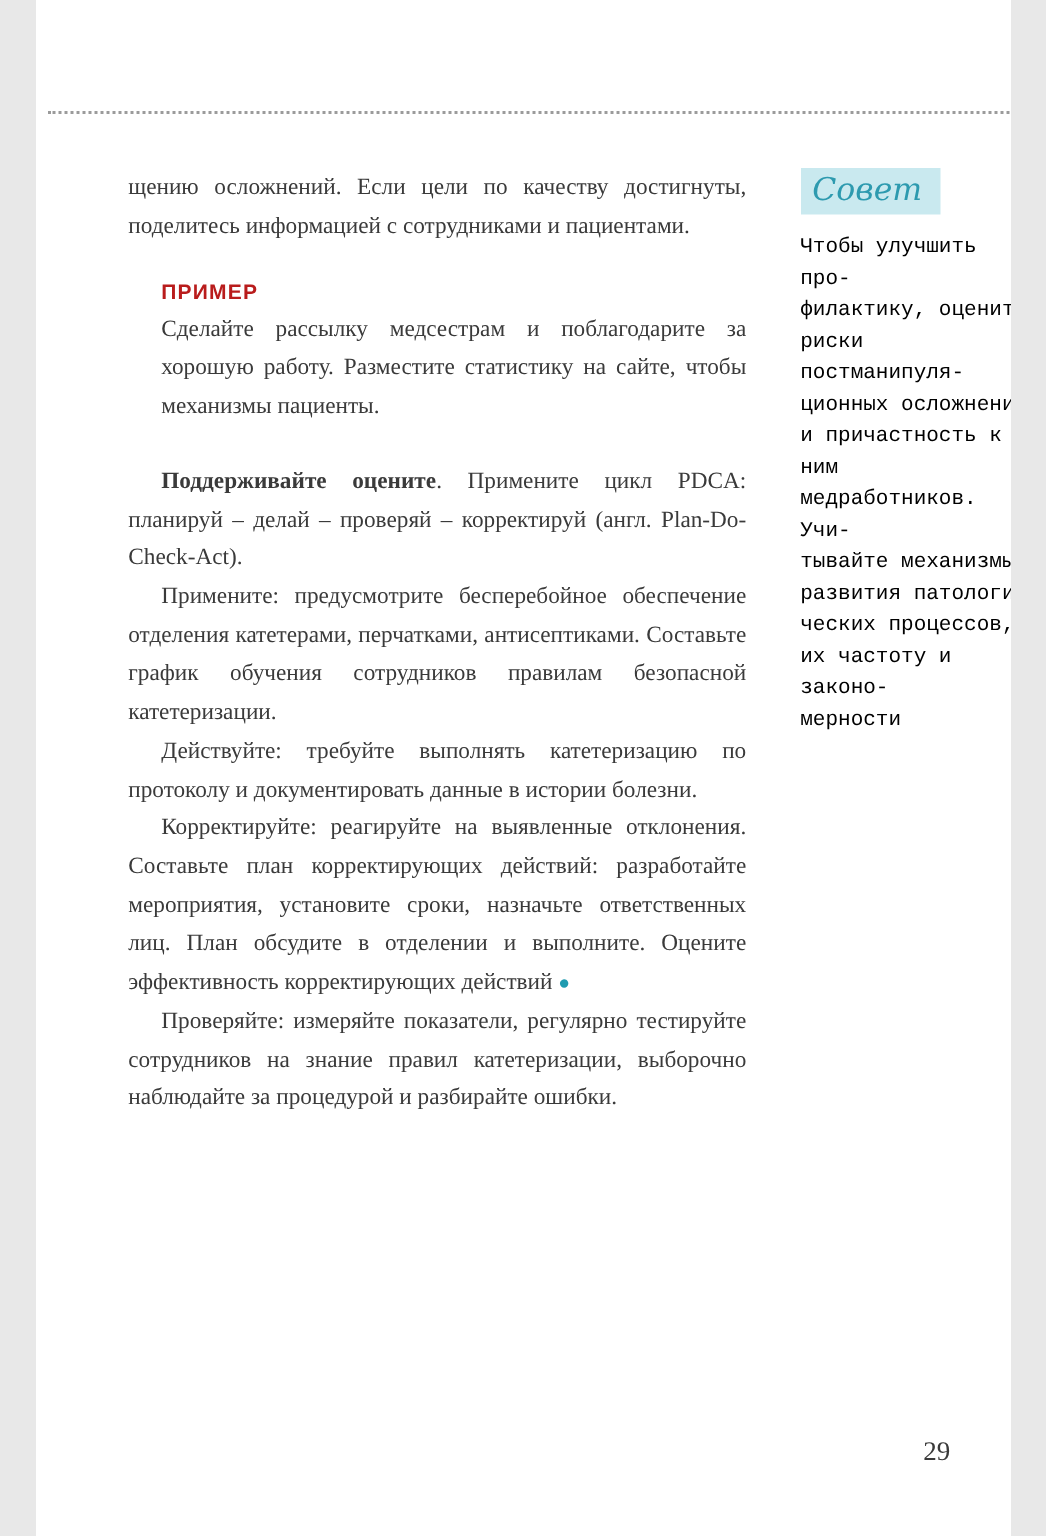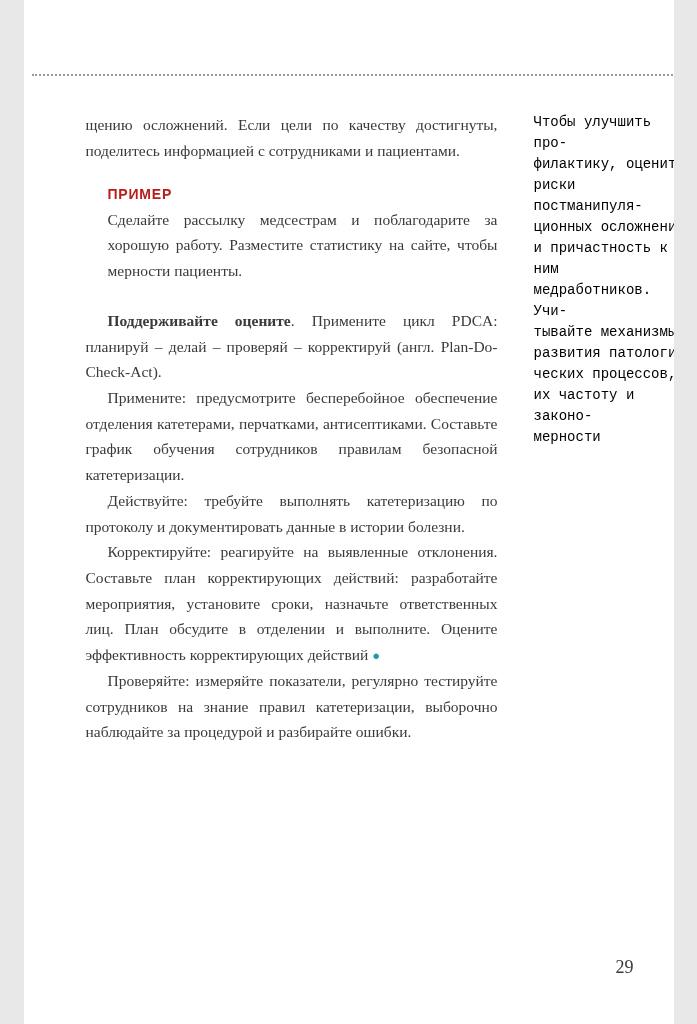--- a/index.html
+++ b/index.html
@@ -85,32 +85,33 @@
 
 <div class="page">
 
   <div class="dotted-rule"></div>
 
   <div class="main-col">
     <p>щению осложнений. Если цели по качеству достигнуты, поделитесь информацией с сотрудниками и пациентами.</p>
 
     <div class="example-block">
       <p class="example-heading">ПРИМЕР</p>
-      <p>Сделайте рассылку медсестрам и поблагодарите за хорошую работу. Разместите статистику на сайте, чтобы мерности пациенты.</p>
+      <p>Сделайте рассылку медсестрам и поблагодарите за хорошую работу. Разместите статистику на сайте, чтобы механизмы пациенты.</p>
     </div>
 
     <p class="p-indent"><span class="bold">Поддерживайте оцените</span><span>. Примените цикл PDCA: планируй – делай – проверяй – корректируй (англ. Plan-Do-Check-Act).</span></p>
 
     <p class="p-indent">Примените: предусмотрите бесперебойное обеспечение отделения катетерами, перчатками, антисептиками. Составьте график обучения сотрудников правилам безопасной катетеризации.</p>
     <p class="p-indent">Действуйте: требуйте выполнять катетеризацию по протоколу и документировать данные в истории болезни.</p>
     <p class="p-indent"><span>Корректируйте: реагируйте на выявленные отклонения. Составьте план корректирующих действий: разработайте мероприятия, установите сроки, назначьте ответственных лиц. План обсудите в отделении и выполните. Оцените эффективность корректирующих действий</span> <span class="end-bullet">●</span></p>
     <p class="p-indent">Проверяйте: измеряйте показатели, регулярно тестируйте сотрудников на знание правил катетеризации, выборочно наблюдайте за процедурой и разбирайте ошибки.</p>
   </div>
 
   <div class="sidebar">
+    <p class="tip-heading">Совет</p>
     <div class="tip-body">Чтобы улучшить про-
 филактику, оцените
 риски постманипуля-
 ционных осложнений
 и причастность к ним
 медработников. Учи-
 тывайте механизмы
 развития патологи-
 ческих процессов,
 их частоту и законо-

